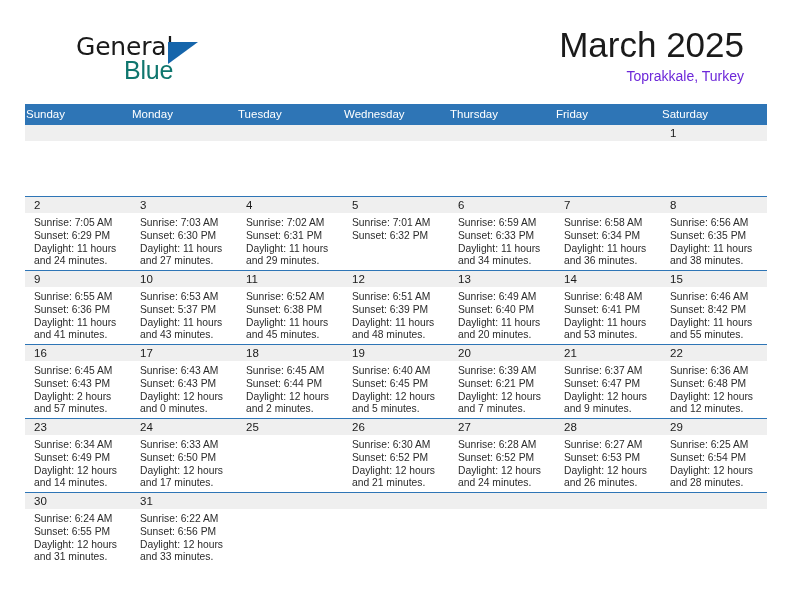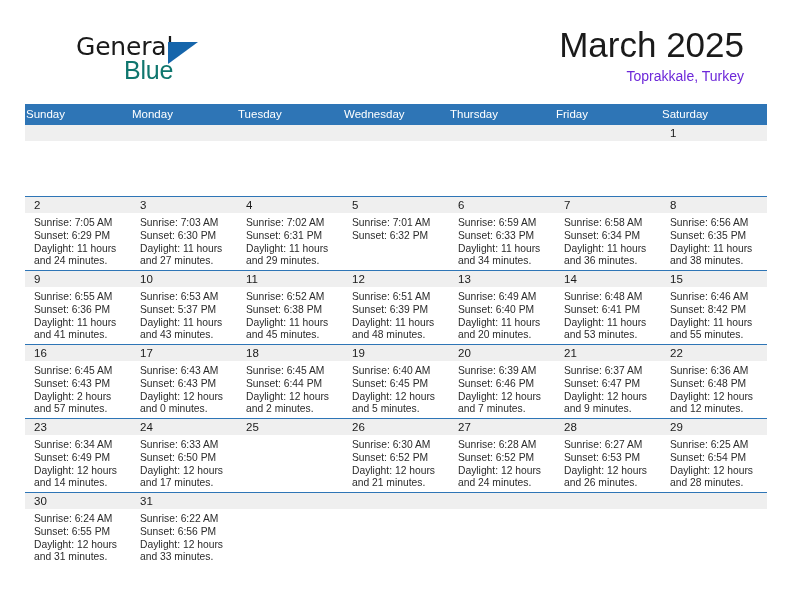--- a/index.html
+++ b/index.html
@@ -368,21 +368,21 @@
             <div class="day-body">
               <div class="sunrise">Sunrise: 6:40 AM</div>
               <div class="sunset">Sunset: 6:45 PM</div>
               <div class="daylight">Daylight: 12 hours and 5 minutes.</div>
             </div>
           </div>
           <div class="day-cell">
             <div class="day-num">20</div>
             <div class="day-body">
               <div class="sunrise">Sunrise: 6:39 AM</div>
-              <div class="sunset">Sunset: 6:46 PM</div>
+              <div class="sunset">Sunset: 6:21 PM</div>
               <div class="daylight">Daylight: 12 hours and 7 minutes.</div>
             </div>
           </div>
           <div class="day-cell">
             <div class="day-num">21</div>
             <div class="day-body">
               <div class="sunrise">Sunrise: 6:37 AM</div>
               <div class="sunset">Sunset: 6:47 PM</div>
               <div class="daylight">Daylight: 12 hours and 9 minutes.</div>
             </div>

